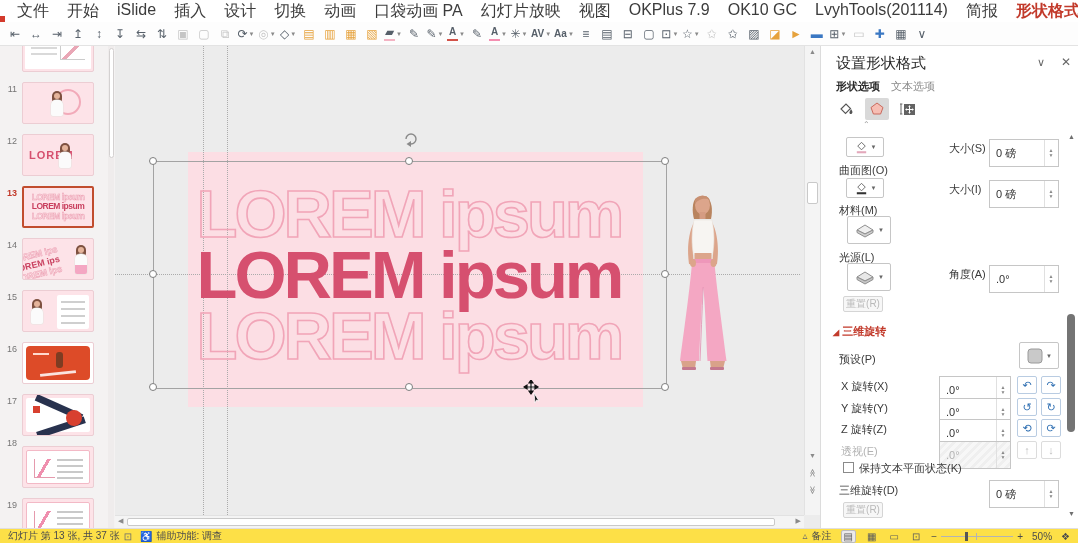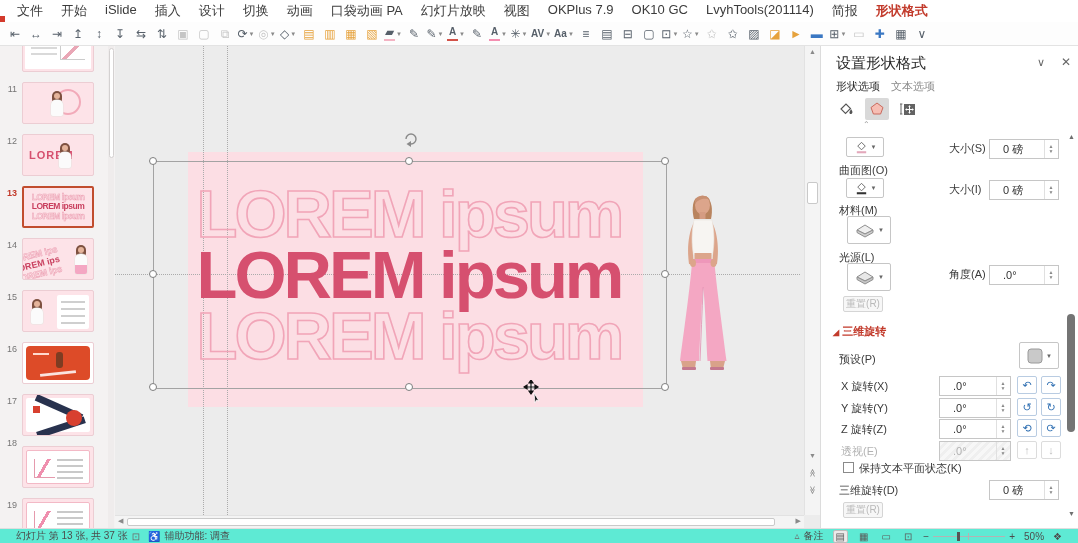--- a/index.html
+++ b/index.html
@@ -1,20 +1,20 @@
 <!DOCTYPE html>
 <html><head>
 <meta charset="utf-8">
 <style>
   html,body{margin:0;padding:0;background:#fff;}
   .app{position:relative;width:1078px;height:543px;font-family:"Liberation Sans",sans-serif;
        background:#fff;overflow:hidden;font-size:12px;color:#3c3c3c;-webkit-font-smoothing:antialiased;}
   
   .menubar{position:absolute;left:0;top:0;width:1078px;height:22px;background:#fff;display:flex;align-items:center;padding-left:8px;box-sizing:border-box;}
-  .menu-item{padding:0 9px;font-size:13px;color:#3c3c3c;cursor:default;white-space:nowrap;}
+  .menu-item{padding:0 9px;font-size:16px;color:#3c3c3c;cursor:default;white-space:nowrap;}
   .menu-item.active{color:#c23a2b;font-weight:bold;}
   .menu-right{position:absolute;right:6px;top:0;height:22px;display:flex;align-items:center;gap:7px;}
   .record-btn{display:flex;align-items:center;gap:4px;border:1px solid #d8d8d8;border-radius:10px;padding:1px 10px;font-size:11px;color:#3c3c3c;background:#fff;}
   .record-dot{width:7px;height:7px;border:1.5px solid #555;border-radius:50%;display:inline-block;position:relative;}
   .record-dot::after{content:"";position:absolute;left:1.2px;top:1.2px;width:3px;height:3px;border-radius:50%;background:#555;}
   .bubble-btn{width:22px;height:16px;border:1px solid #dcdcdc;border-radius:3px;background:#fff;position:relative;}
   .bubble-btn::before{content:"";position:absolute;left:5px;top:3px;width:11px;height:7px;border:1.1px solid #6b6b6b;border-radius:2px;}
   .bubble-btn::after{content:"";position:absolute;left:8px;top:11px;border-left:2px solid transparent;border-right:2px solid transparent;border-top:3px solid #6b6b6b;}
   .share-btn{display:flex;align-items:center;gap:3px;background:#d33a2c;color:#fff;border-radius:3px;padding:2px 9px;font-size:11px;}
   .share-btn .g{font-size:10px;}
@@ -99,43 +99,43 @@
   .rotu{display:inline-block;transform:rotate(90deg);}
   .rotd{display:inline-block;transform:rotate(-90deg);}
   .hscroll{position:absolute;left:0;top:469px;width:689px;height:13px;background:#f4f4f4;border-top:1px solid #e2e2e2;box-sizing:border-box;z-index:7;}
   .hscroll .arr{position:absolute;top:1px;font-size:7px;color:#8a8a8a;}
   .hthumb{position:absolute;left:12px;top:2px;width:648px;height:8px;background:#fff;border:1px solid #c9c9c9;border-radius:2px;box-sizing:border-box;}
   
   .p-title{position:absolute;left:15px;top:8px;font-size:15px;color:#2b2b2b;}
   .p-collapse{position:absolute;left:216px;top:10px;font-size:11px;color:#666;}
   .p-close{position:absolute;left:240px;top:9px;font-size:12px;color:#666;}
   .p-tab{position:absolute;top:33px;font-size:11px;}
-  .p-tab.active{color:#2b2b2b;font-weight:normal;}
+  .p-tab.active{color:#2b2b2b;font-weight:bold;}
   .p-tab.idle{color:#8a8a8a;}
   .p-iconrow{position:absolute;left:13px;top:52px;display:flex;align-items:center;gap:7px;}
   .p-icon{width:24px;height:22px;display:flex;align-items:center;justify-content:center;border-radius:2px;}
   .p-icon.selected{background:#d9d9d9;}
   .p-pointer{position:absolute;left:42px;top:74px;font-size:8px;color:#9a9a9a;}
   .lbl{position:absolute;font-size:11px;color:#3a3a3a;white-space:nowrap;}
   .lbl.red{color:#c23a2b;}
   .lbl.dim{color:#b3b3b3;}
   .ddbtn{position:absolute;height:20px;border:1px solid #c6c6c6;background:#fff;border-radius:2px;display:flex;align-items:center;justify-content:center;gap:2px;box-sizing:border-box;}
   .ddbtn .caret{font-size:6px;color:#666;}
-  .pinput{position:absolute;width:70px;height:20px;border:1px solid #c6c6c6;background:#fff;font-size:11px;color:#333;display:flex;align-items:center;padding-left:13px;box-sizing:border-box;}
+  .pinput{position:absolute;width:70px;height:28px;border:1px solid #c6c6c6;background:#fff;font-size:11px;color:#333;display:flex;align-items:center;padding-left:6px;box-sizing:border-box;}
   .pinput .spin{position:absolute;right:1px;top:0;bottom:0;width:12px;border-left:1px solid #e0e0e0;display:flex;flex-direction:column;align-items:center;justify-content:center;font-size:5px;color:#888;line-height:5px;}
   .pinput.dis{color:#b3b3b3;background:repeating-linear-gradient(135deg,#f7f7f7,#f7f7f7 3px,#efefef 3px,#efefef 6px);}
   .rstbtn{position:absolute;width:40px;height:16px;border:1px solid #d5d5d5;background:#f7f7f7;color:#b9b9b9;font-size:10px;display:flex;align-items:center;justify-content:center;border-radius:2px;box-sizing:border-box;}
   .rotbtn{position:absolute;width:20px;height:18px;border:1px solid #b9cce2;background:#fff;color:#2f6fb2;font-size:11px;display:flex;align-items:center;justify-content:center;border-radius:2px;box-sizing:border-box;}
   .rotbtn.dis{border-color:#dcdcdc;color:#c0c0c0;}
   .chk{position:absolute;width:11px;height:11px;border:1px solid #8a8a8a;background:#fff;box-sizing:border-box;}
   .pscroll-arr{position:absolute;left:247px;font-size:7px;color:#6f6f6f;}
   .pthumb{position:absolute;left:246px;top:268px;width:8px;height:118px;background:#747474;border-radius:4px;}
   .sec-tri{color:#c23a2b;font-size:8px;margin-right:3px;}
   
-  .statusbar{position:absolute;left:0;top:528px;width:1078px;height:15px;background:#5eead4;border-top:1px solid #e0dede;display:flex;align-items:center;font-size:10px;color:#4c4c4c;box-sizing:border-box;padding:0 16px;}
+  .statusbar{position:absolute;left:0;top:528px;width:1078px;height:15px;background:#fde047;border-top:1px solid #e0dede;display:flex;align-items:center;font-size:10px;color:#4c4c4c;box-sizing:border-box;padding:0 8px;}
   .sb-ico{font-size:10px;color:#6d6d6d;margin:0 4px;}
   .sb-right{margin-left:auto;display:flex;align-items:center;gap:9px;}
   .viewbtn{font-size:10px;color:#5c5c5c;padding:0 2px;}
   .viewbtn.active{border:1px solid #bdbdbd;background:#eceaea;border-radius:2px;}
   .zoomslider{display:flex;align-items:center;gap:4px;}
   .ztrack{position:relative;width:72px;height:1px;background:#b3b3b3;}
   .ztick{position:absolute;left:35px;top:-3px;width:1px;height:7px;background:#b3b3b3;}
   .zhandle{position:absolute;left:24px;top:-4px;width:3px;height:9px;background:#555;}
 </style>
 </head>

